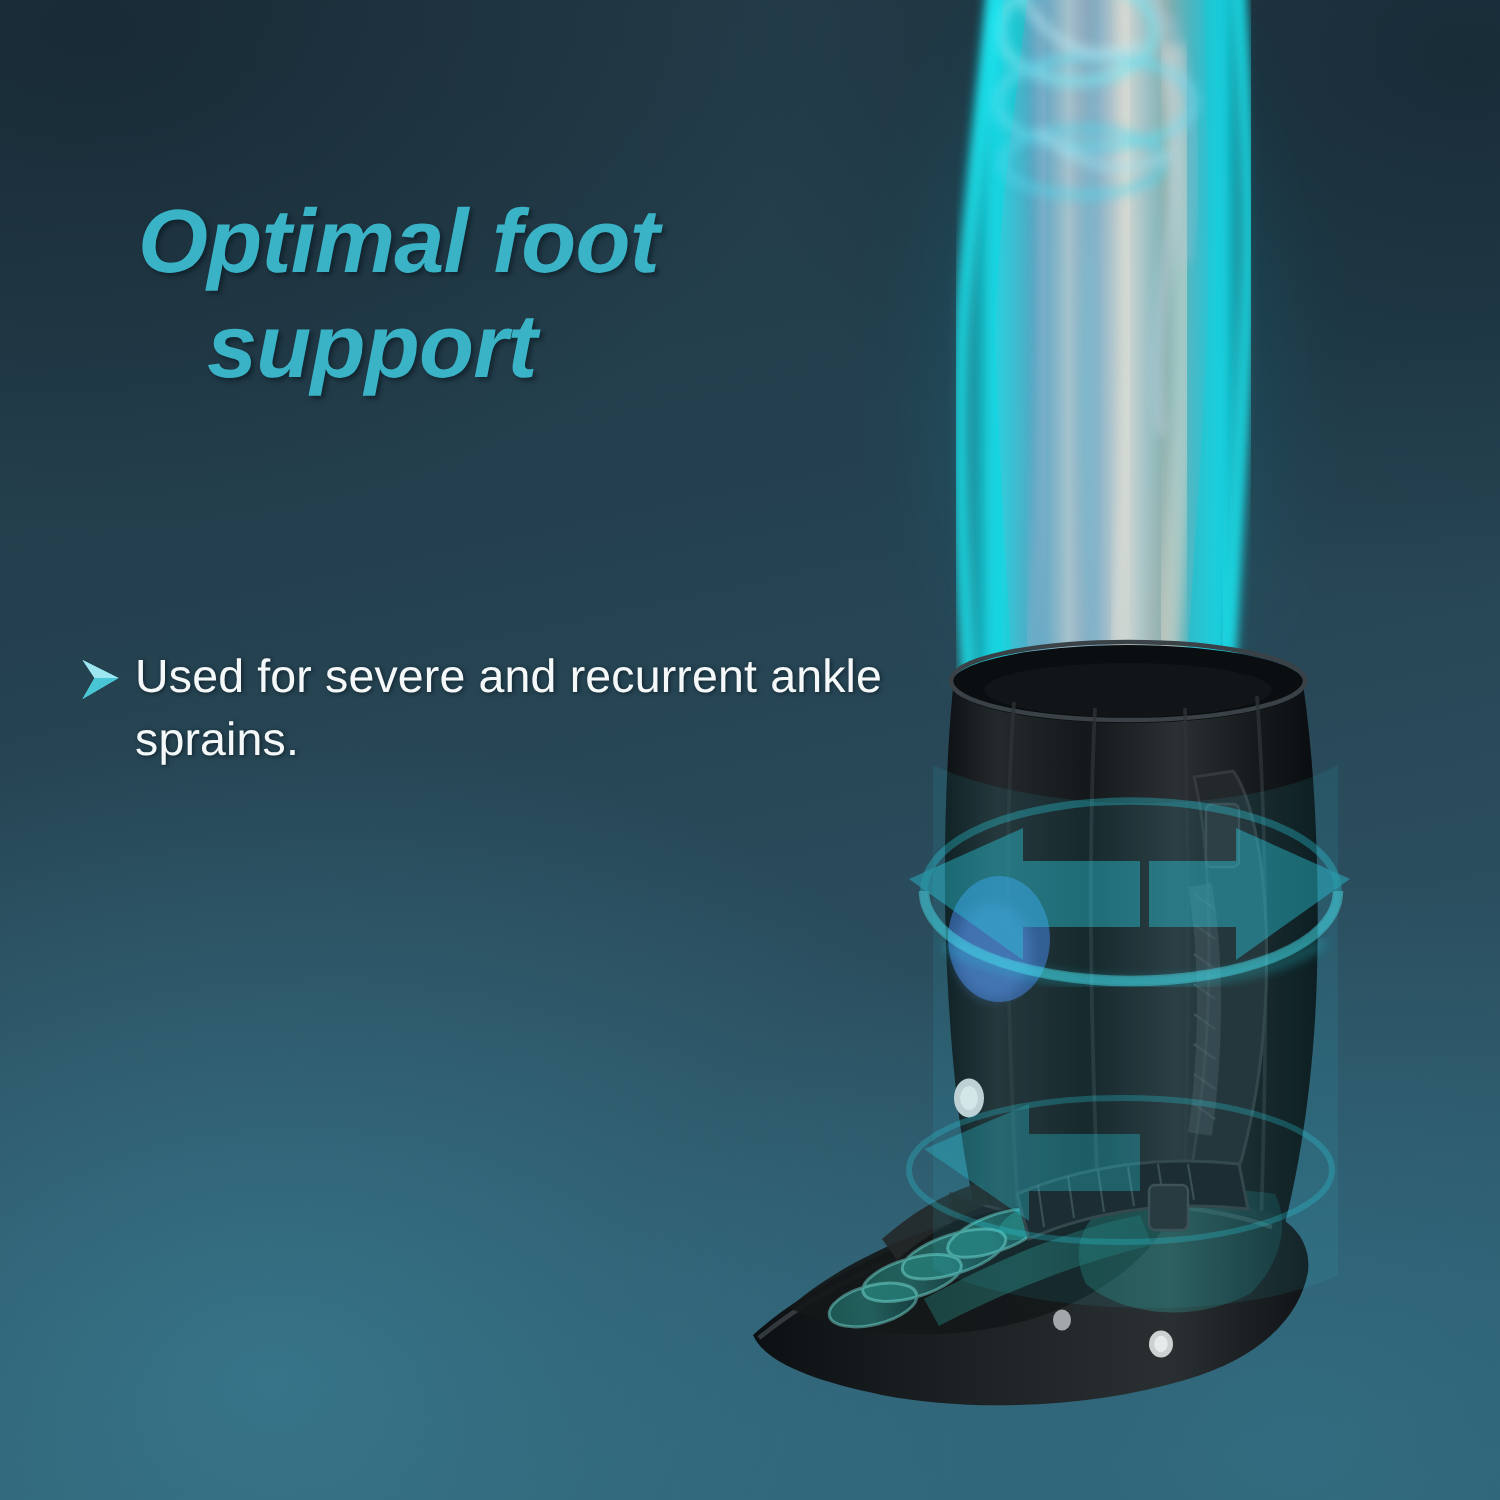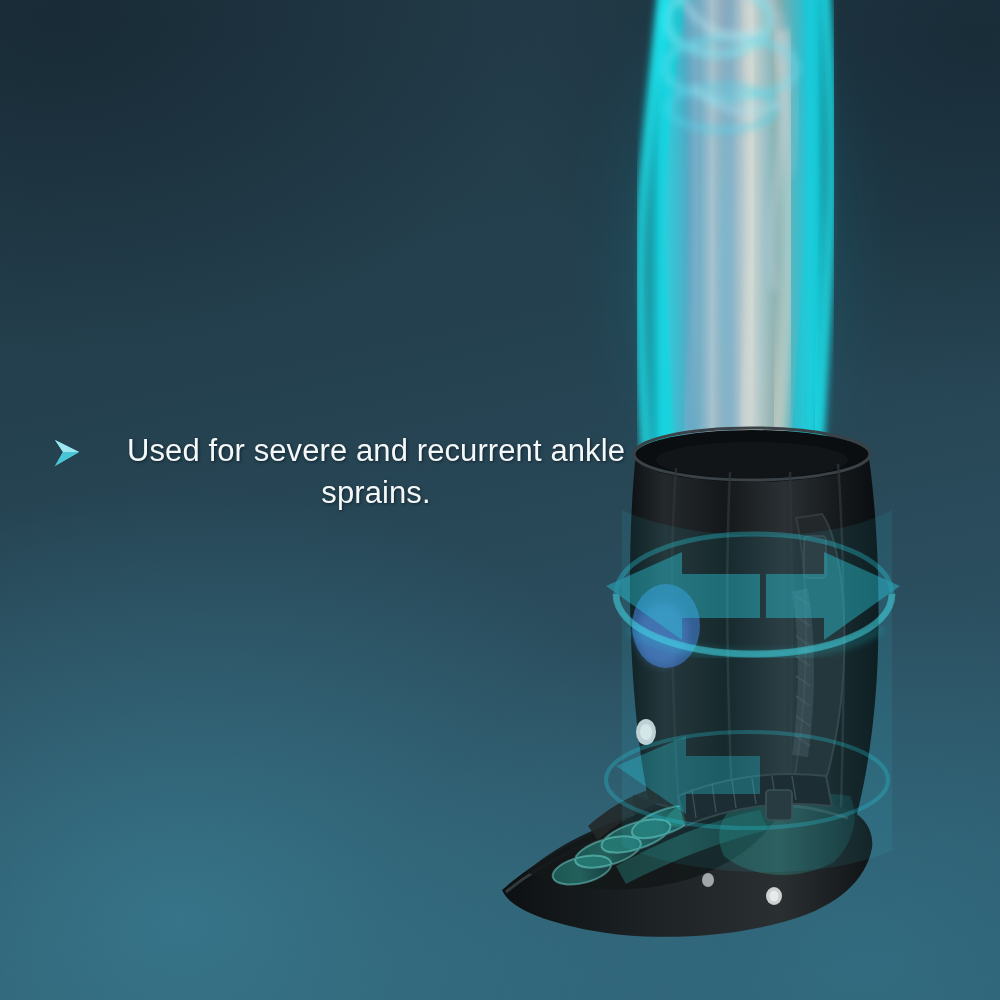--- a/index.html
+++ b/index.html
@@ -61,21 +61,20 @@
     position: absolute;
     left: 52px;
     top: 430px;
     width: 610px;
     z-index: 6;
   }
   .bullet {
     display: flex;
     align-items: flex-start;
     margin-bottom: 60px;
-    text-align: center;
   }
   .bullet:last-child { margin-bottom: 0; }
 
   .bullet-marker {
     flex: 0 0 auto;
     width: 30px;
     height: 34px;
     margin-top: 6px;
     margin-right: 8px;
   }
@@ -320,20 +319,24 @@
 
         <path d="M176,790 C176,762 244,742 318,742 C392,742 458,762 458,790
                  C458,818 392,838 318,838 C244,838 176,818 176,790 Z" fill="none" stroke="#29d2e2" stroke-width="4" opacity="0.45"></path>
         <path d="M186,776 L256,746 L256,766 L330,766 L330,804 L256,804 L256,824 Z" fill="#2ac6d8" opacity="0.55"></path>
       </g>
 
       <path d="M192,520 C260,552 396,556 462,520 L462,860 C396,892 260,888 192,856 Z" fill="#35c8d8" opacity="0.10"></path>
     </svg>
   </div>
 
+  <div class="headline">
+    <div class="headline-line l1">Optimal foot</div>
+    <div class="headline-line l2">support</div>
+  </div>
 
   <div class="bullets">
 
     <div class="bullet">
       <span class="bullet-marker">
         <svg width="30" height="34" viewBox="0 0 30 34" xmlns="http://www.w3.org/2000/svg">
           <path d="M3 4 L27 16 L3 30 L11 16 Z" fill="#6fd8e4"></path>
           <path d="M3 4 L27 16 L11 16 Z" fill="#9ee6ef"></path>
           <path d="M11 16 L27 16 L3 30 Z" fill="#49c6d6"></path>
         </svg>

